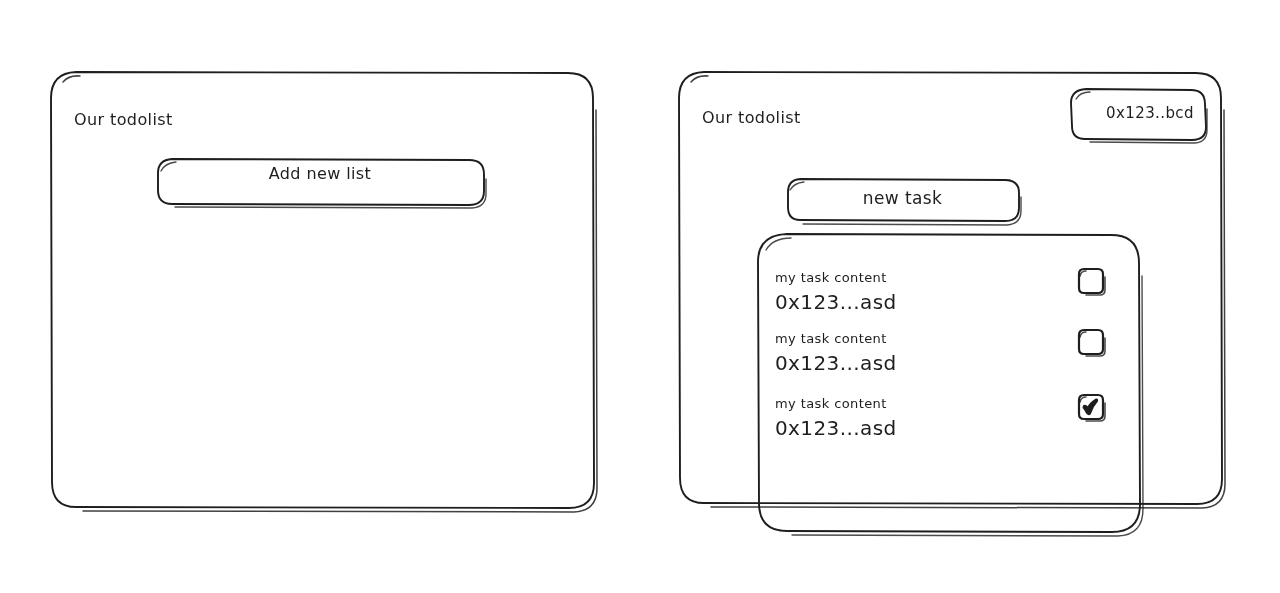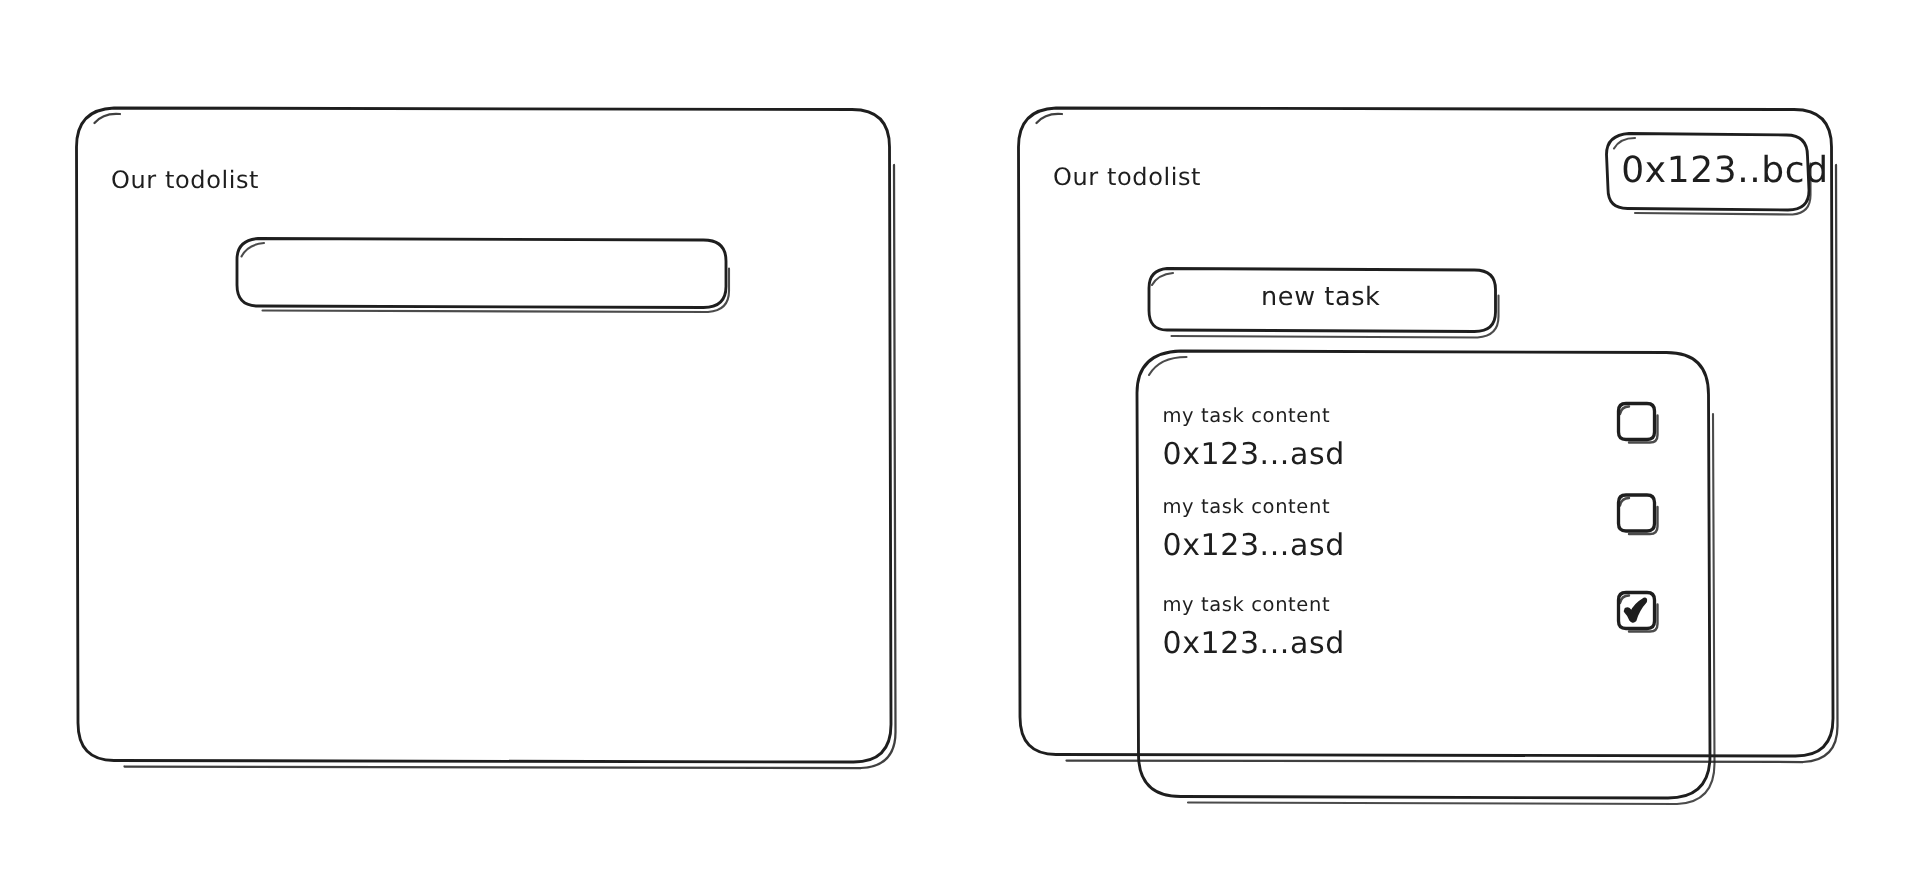--- a/index.html
+++ b/index.html
@@ -106,42 +106,43 @@
     </svg>
 
     <div class="panel-title sketch-text" style="left:24px; top:40px;">Our todolist</div>
 
 
     <div style="position:absolute; left:106px; top:87px; width:330px; height:50px;">
       <svg class="sketch-svg" width="342" height="62" viewBox="0 0 342 62">
         <path d="M16,2 L313,3 Q328,3 328,17 L328,34 Q328,48 313,48 L16,47 Q2,47 2,33 L2,16 Q2,3 16,2 Z" stroke-width="1.9"></path>
         <path d="M20,5 Q9,6 5,14 M330,22 L330,37 Q330,50 316,51 L19,50" stroke-width="1.4" opacity="0.8"></path>
       </svg>
+      <div class="field-label sketch-text" style="left:0; top:6px; width:328px;">Add new list</div>
     </div>
 
   </div>
 
   <div class="panel" id="panel-right" style="left:678px; top:70px; width:545px; height:436px;">
 
     <svg class="sketch-svg" width="560" height="452" viewBox="0 0 560 452">
       <path d="M26,2 L518,3 Q543,3 543,28 L544,409 Q544,434 519,434 L26,433 Q2,433 2,408 L1,28 Q1,3 26,2 Z" stroke-width="1.9"></path>
       <path d="M30,6 Q19,5 13,12 M546,40 L547,414 Q547,437 524,438 L33,437" stroke-width="1.5" opacity="0.85"></path>
     </svg>
 
     <div class="panel-title sketch-text" style="left:24px; top:38px;">Our todolist</div>
 
     <div style="position:absolute; left:392px; top:17px; width:138px; height:55px;">
       <svg class="sketch-svg" width="148" height="66" viewBox="0 0 148 66">
         <path d="M16,2 L121,3 Q135,3 135,17 L136,40 Q136,53 122,53 L15,52 Q2,52 2,39 L1,16 Q1,3 16,2 Z" stroke-width="1.9"></path>
         <path d="M20,5 Q10,5 6,12 M137,22 L137,43 Q137,55 125,56 L20,55" stroke-width="1.4" opacity="0.8"></path>
       </svg>
-      <div class="btn-label sketch-text" style="left:0; top:16px; width:160px; font-size:24px;">0x123..bcd</div>
+      <div class="btn-label sketch-text" style="left:0; top:16px; width:160px; font-size:15px;">0x123..bcd</div>
     </div>
 
-    <div style="position:absolute; left:86px; top:107px; width:234px; height:45px;">
+    <div style="position:absolute; left:108px; top:107px; width:234px; height:45px;">
       <svg class="sketch-svg" width="246" height="57" viewBox="0 0 246 57">
         <path d="M14,2 L219,3 Q233,3 233,16 L233,31 Q233,44 219,44 L14,43 Q2,43 2,30 L2,15 Q2,3 14,2 Z" stroke-width="1.9"></path>
         <path d="M18,5 Q8,6 4,13 M235,20 L235,34 Q235,47 221,48 L17,47" stroke-width="1.4" opacity="0.8"></path>
       </svg>
       <div class="field-label sketch-text" style="left:0; top:11px; width:233px; font-size:17px;">new task</div>
     </div>
 
 
     <div style="position:absolute; left:79px; top:162px; width:386px; height:303px;">
       <svg class="sketch-svg" width="398" height="315" viewBox="0 0 398 315">

